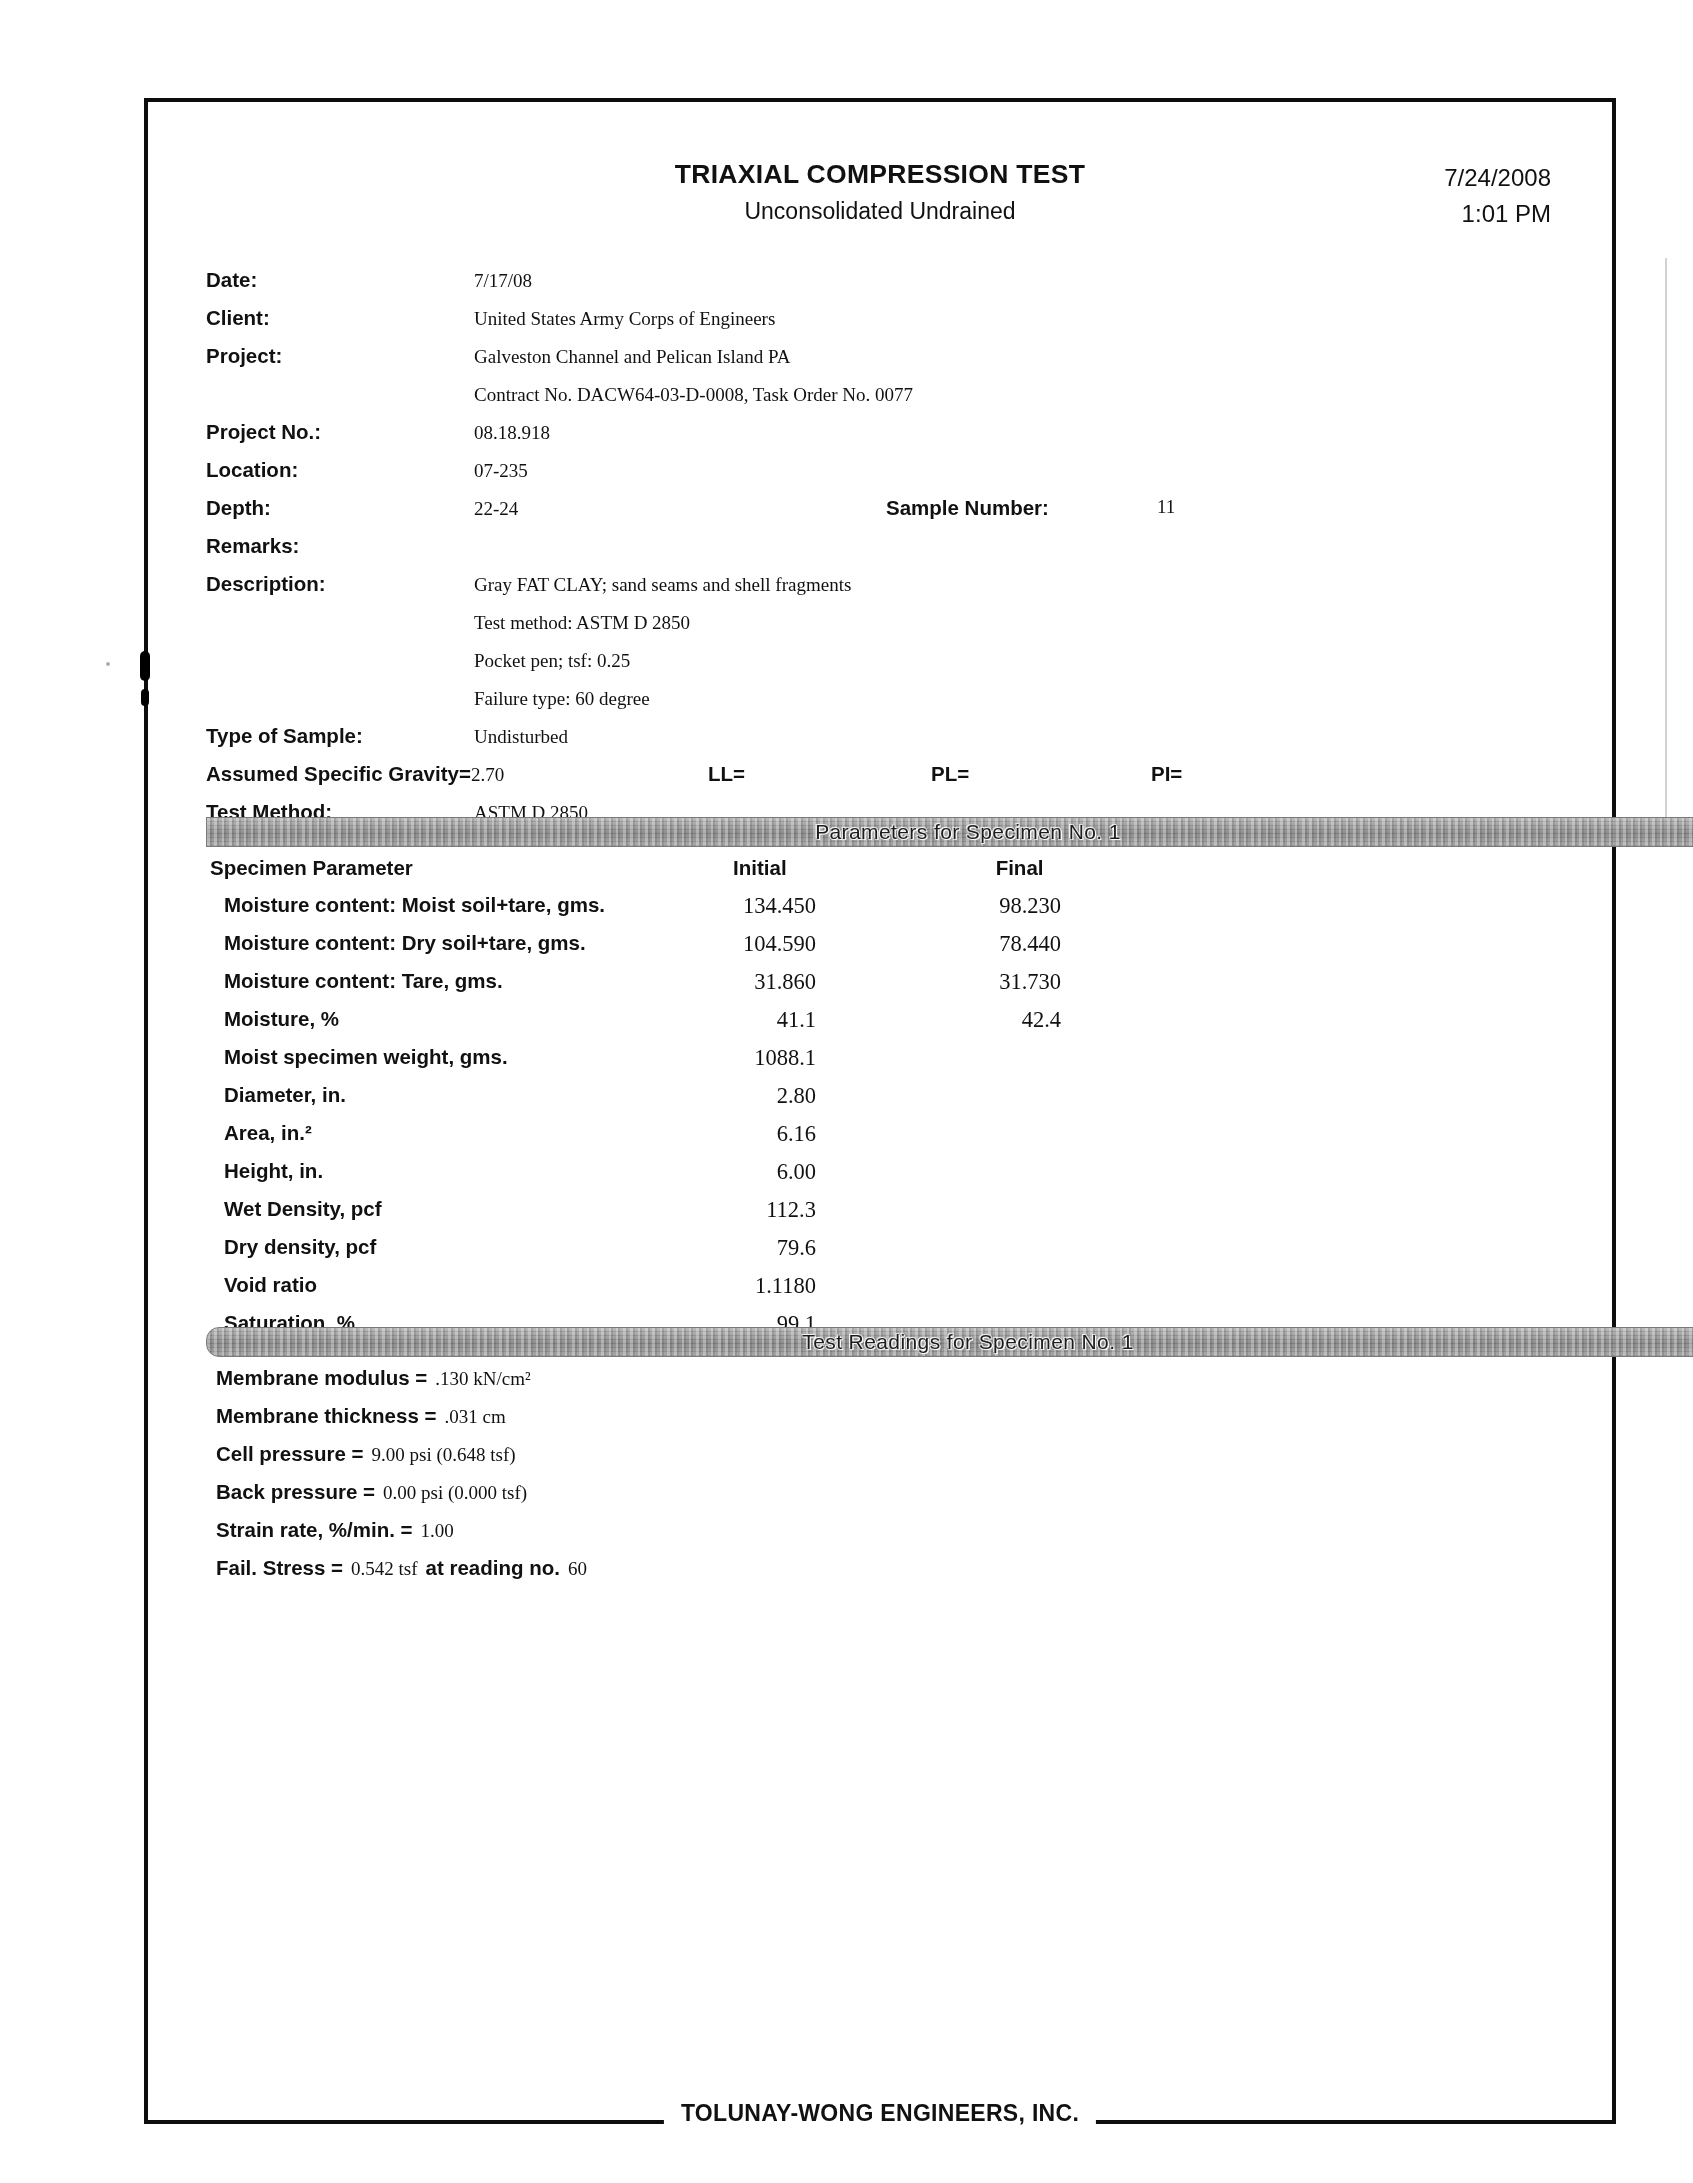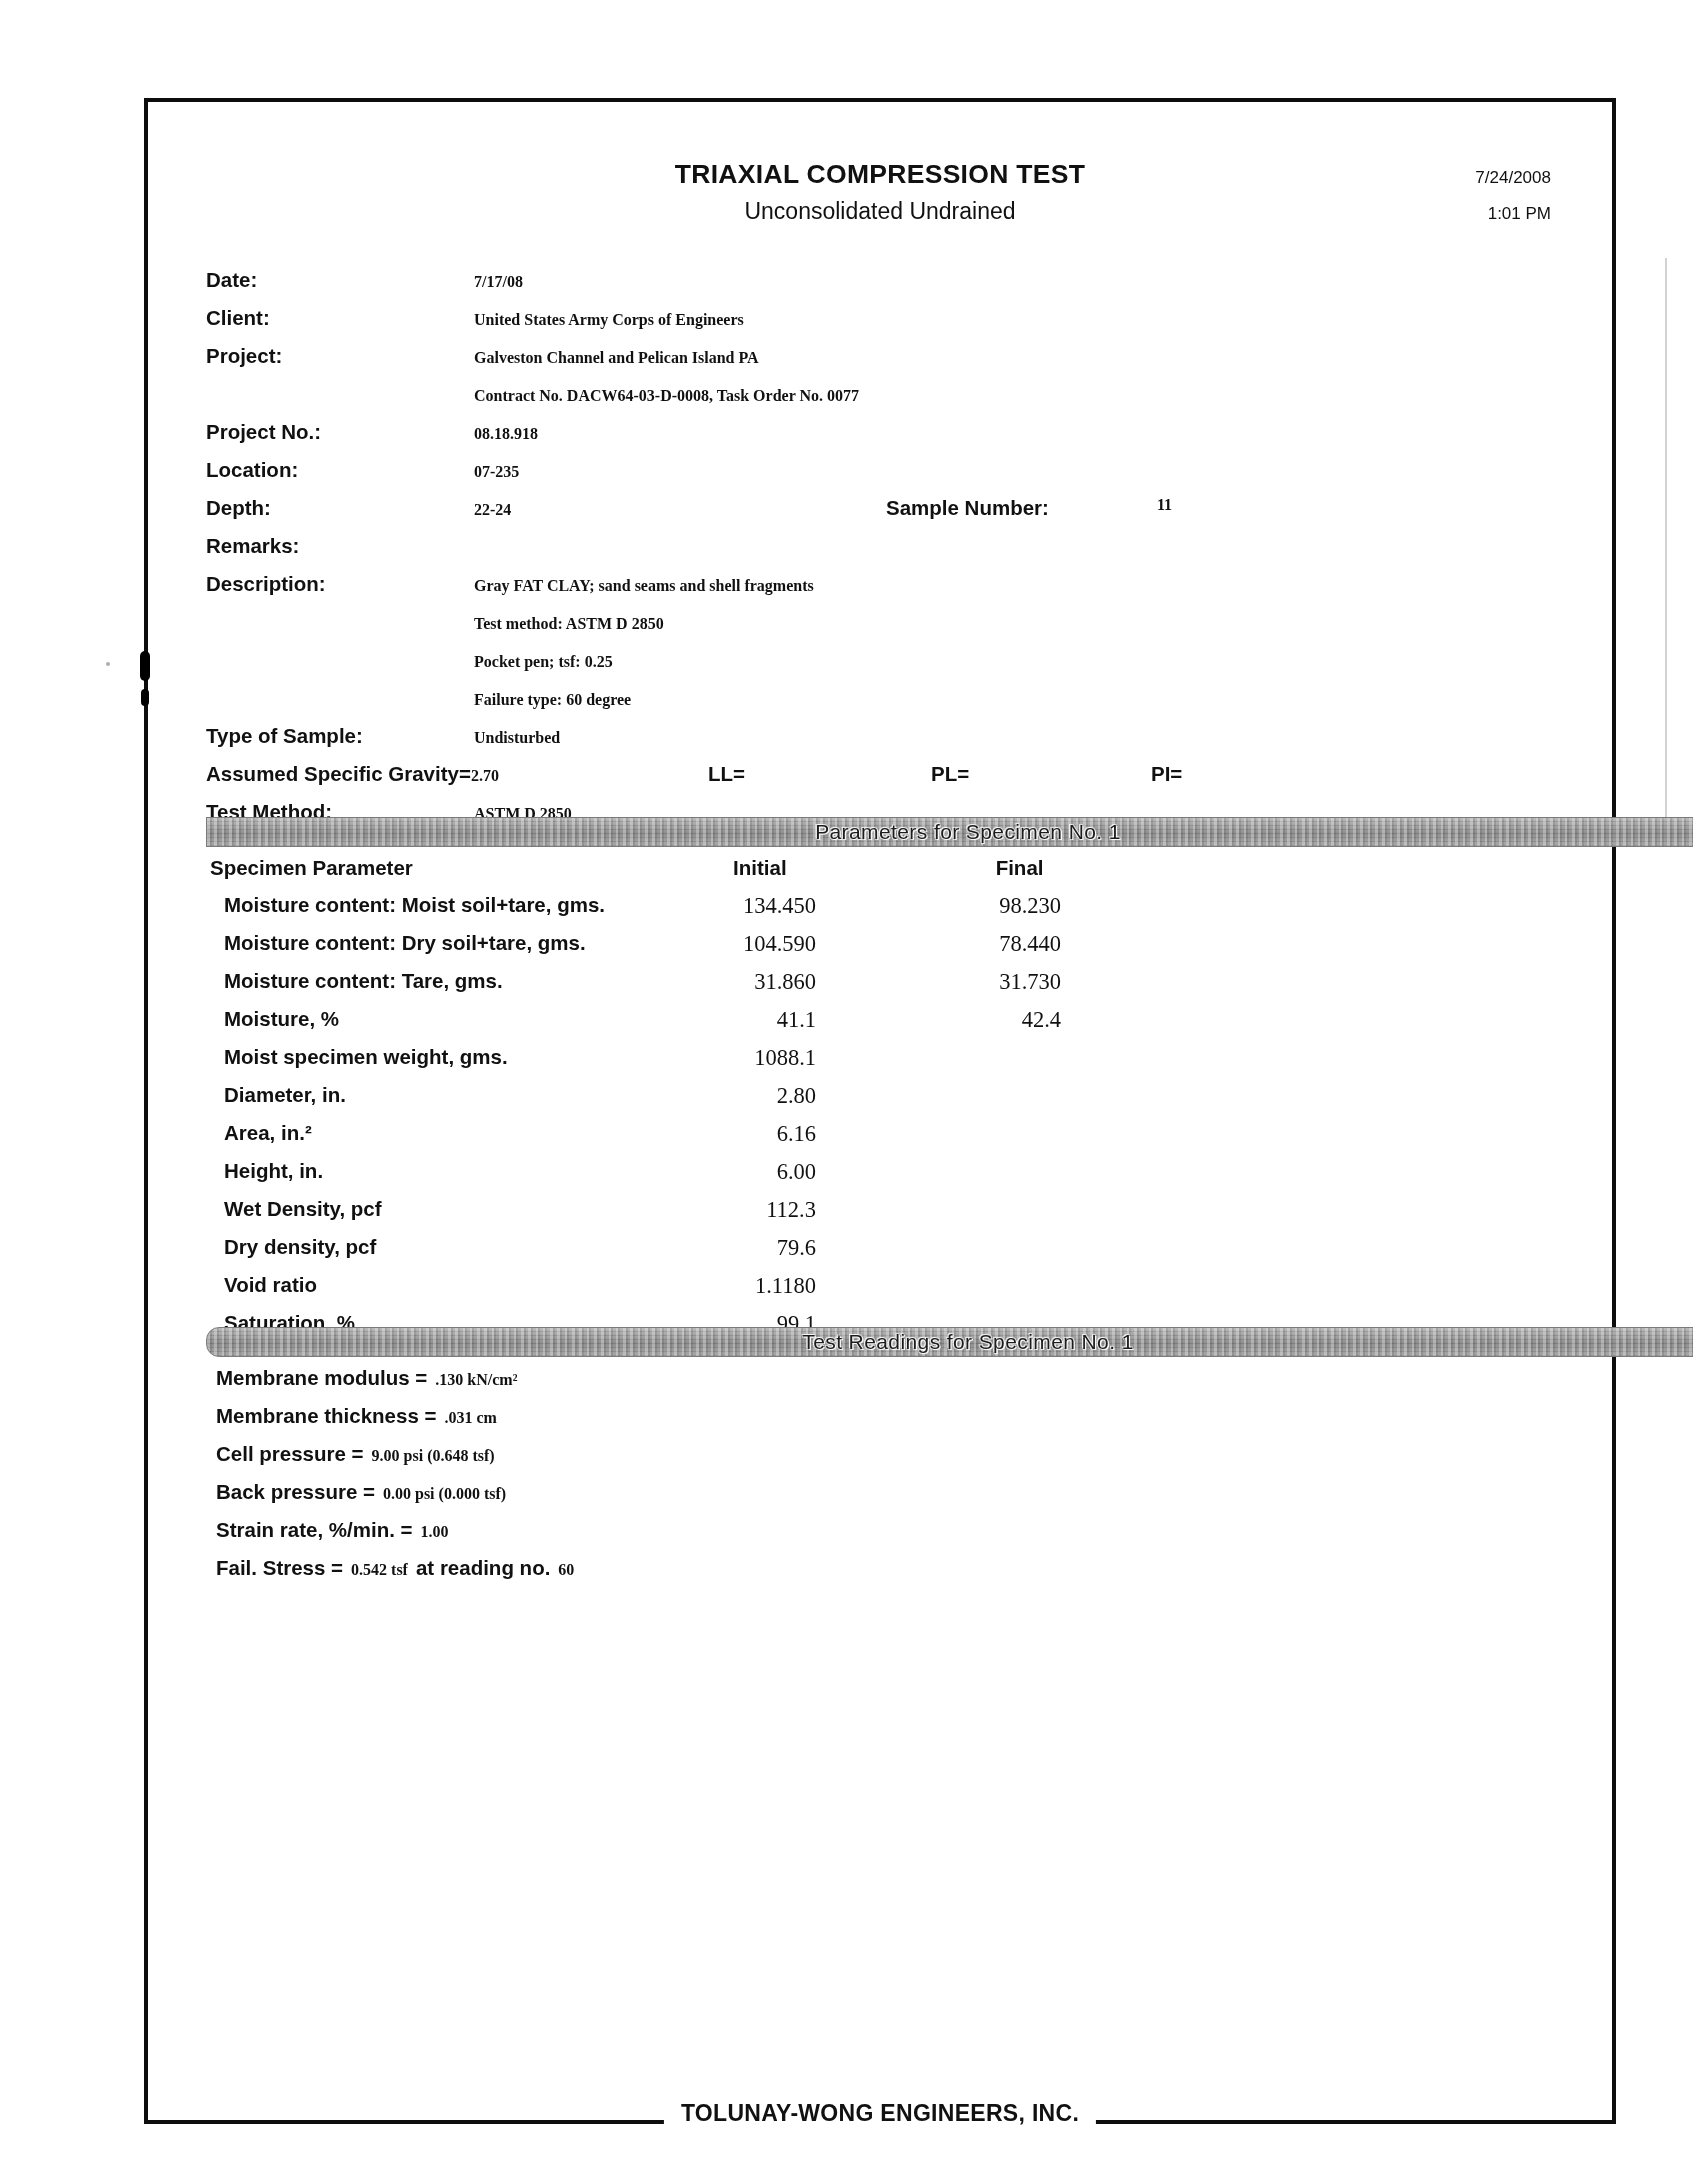--- a/index.html
+++ b/index.html
@@ -9,26 +9,26 @@
     overflow:hidden; font-family:"Liberation Sans", sans-serif; color:#111;
   }
   .frame {
     position:absolute; left:144px; top:98px; width:1472px; height:2026px;
     border:4.6px solid #0d0d0d;
   }
   
   .doc-header { position:absolute; top:57px; left:0; right:0; text-align:center; }
   .doc-title { font-size:26.5px; font-weight:bold; letter-spacing:0.3px; }
   .doc-subtitle { font-size:23px; margin-top:8px; font-weight:normal; }
-  .datetime { position:absolute; top:58px; right:61px; text-align:right; font-size:17px; line-height:36px; }
+  .datetime { position:absolute; top:58px; right:61px; text-align:right; font-size:24px; line-height:36px; }
   
   .info { position:absolute; top:166px; left:0; right:0; }
   .irow { position:relative; height:38px; padding-left:58px; font-size:20.5px; }
   .ilabel { display:inline-block; width:268px; font-weight:bold; }
-  .serif { font-family:"Liberation Serif", serif; font-size:16px; font-weight:bold;text-align:right; }
+  .serif { font-family:"Liberation Serif", serif; font-size:19px; font-weight:normal;text-align:right; }
   .abs { position:absolute; top:0; }
   .bold { font-weight:bold; }
   
   .banner {
     position:absolute; left:58px; width:1524px; height:30px;
     display:flex; align-items:center; justify-content:center;
     font-weight:normal; font-size:21px; letter-spacing:0.4px; color:#1c1c1c;
     background:
       repeating-linear-gradient(90deg, rgba(255,255,255,.28) 0 2.6px, rgba(0,0,0,.10) 2.6px 4.6px, rgba(255,255,255,0) 4.6px 7.3px),
       repeating-linear-gradient(0deg, rgba(0,0,0,.12) 0 1.3px, rgba(0,0,0,0) 1.3px 4px),

